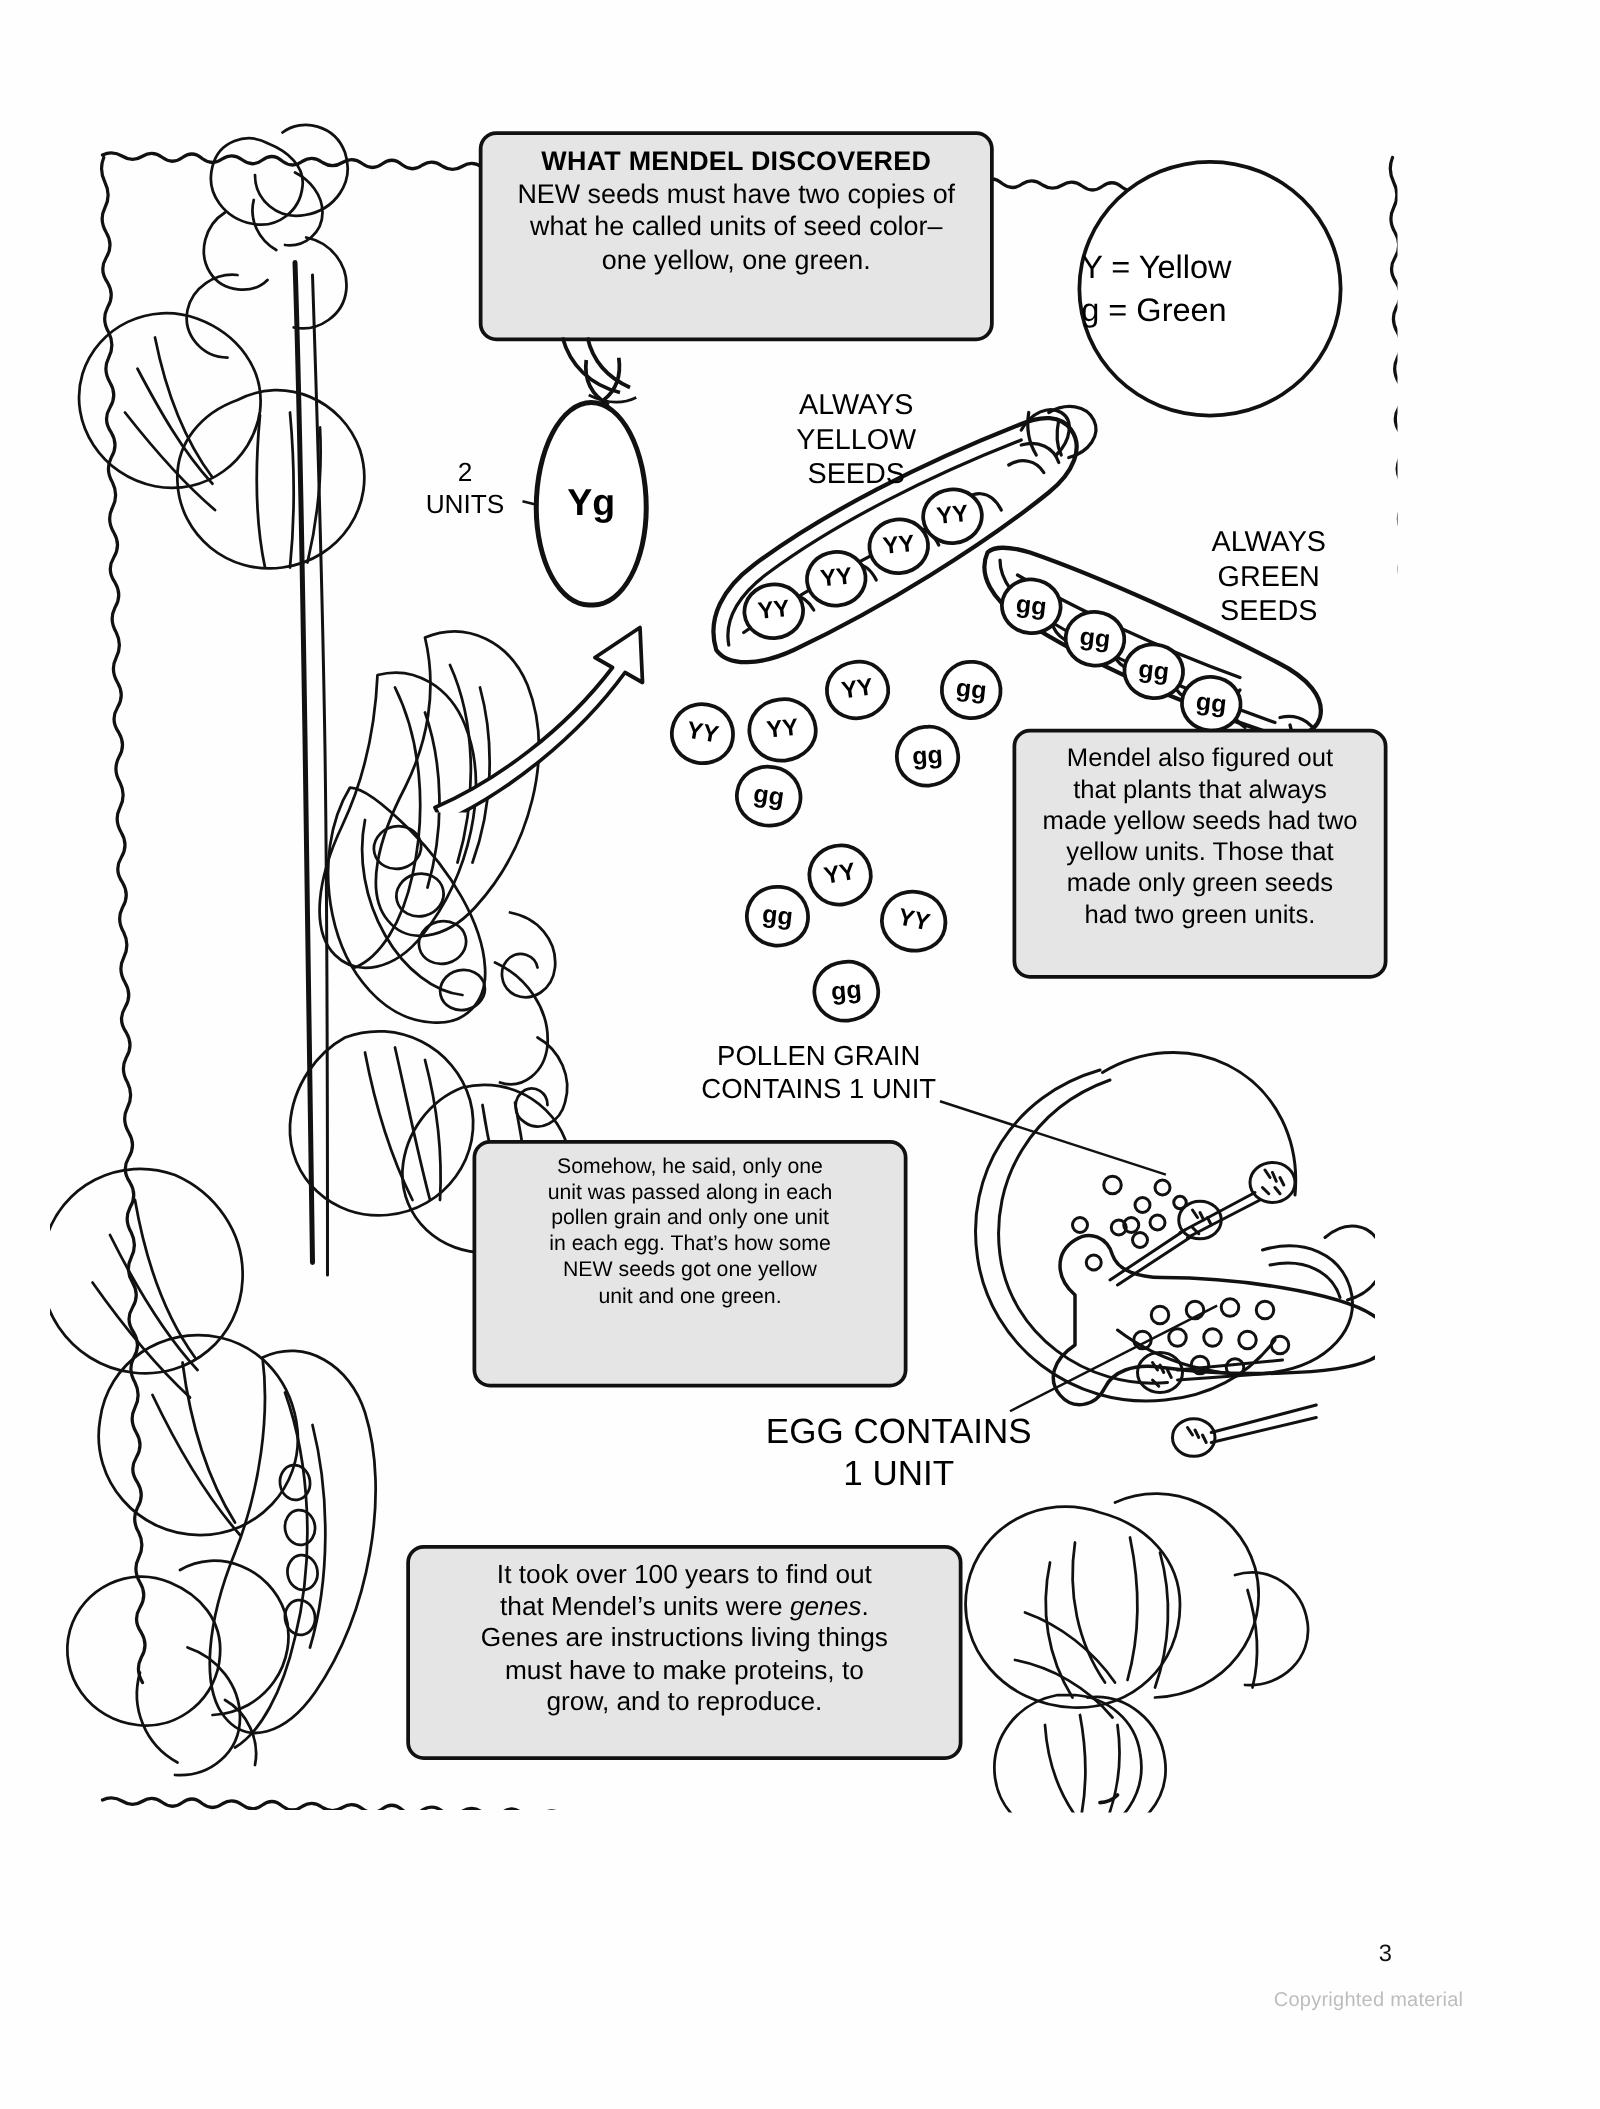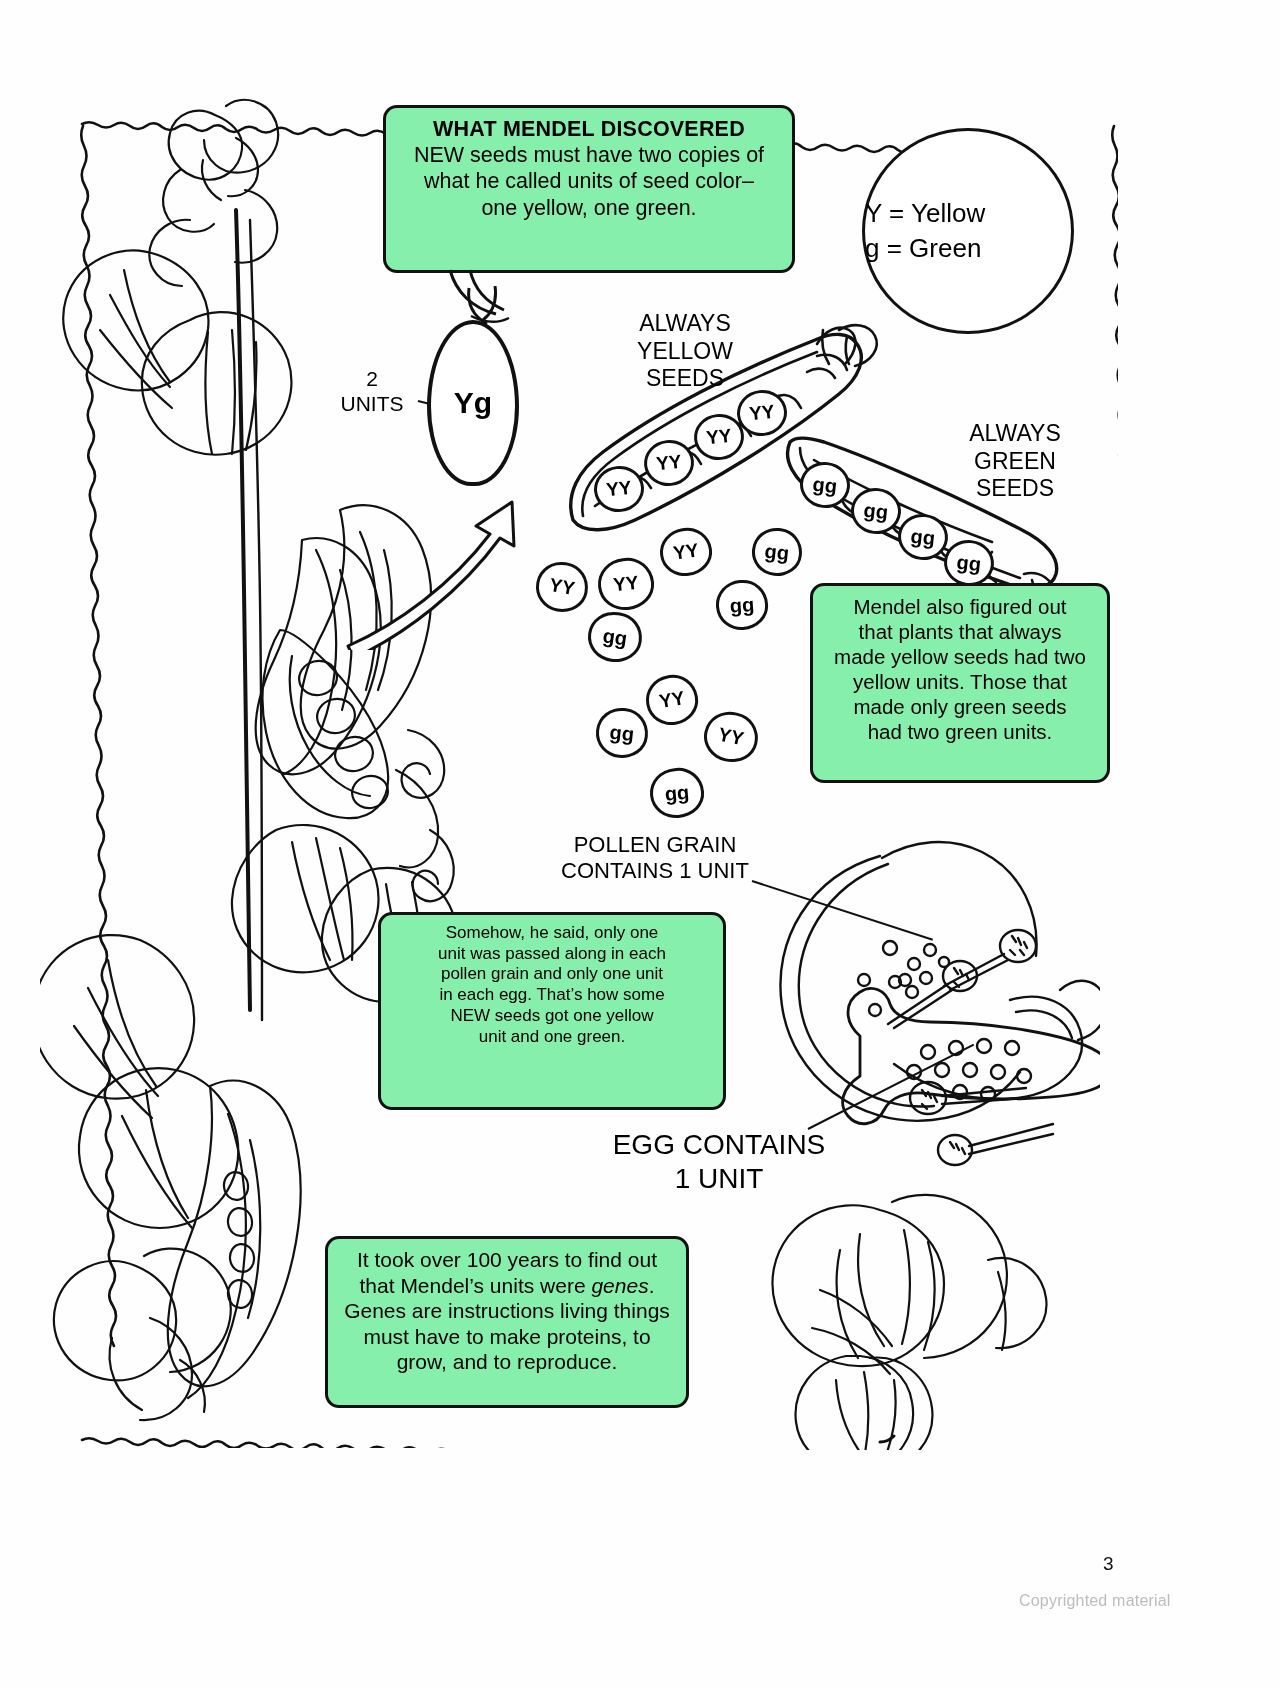--- a/index.html
+++ b/index.html
@@ -27,21 +27,21 @@
     top: 118px;
     width: 1040px;
     height: 1330px;
     pointer-events: none;
   }
 
   
   .callout {
     position: absolute;
     box-sizing: border-box;
-    background: #86efac;
+    background: #e5e5e5;
     border: 3px solid #111;
     border-radius: 14px;
     text-align: center;
     line-height: 1.22;
     color: #000;
     padding: 8px 12px;
   }
   .callout .title {
     font-weight: bold;
     letter-spacing: 0.2px;
@@ -455,21 +455,21 @@
     <p>pollen grain and only one unit</p>
     <p>in each egg.  That’s how some</p>
     <p>NEW seeds got one yellow</p>
     <p>unit and one green.</p>
   </div>
 
   <div class="plain-label" style="left:574px; top:1128px; width:290px; font-size:28px;">EGG CONTAINS
 1 UNIT</div>
   <div class="leader" style="left:808px; top:1128px; width:186px; transform:rotate(-27deg);"></div>
 
-  <div class="callout" style="left:325px; top:1236px; width:364px; height:172px; font-size:21px;">
+  <div class="callout" style="left:325px; top:1236px; width:445px; height:172px; font-size:21px;">
     <p>It took over 100 years to find out</p>
     <p>
       <span>that Mendel’s units were </span><em>genes</em><span>.</span>
     </p>
     <p>Genes are instructions living things</p>
     <p>must have to make proteins, to</p>
     <p>grow, and to reproduce.</p>
   </div>
 
   <div class="page-number" style="left:1103px; top:1553px;">3</div>

